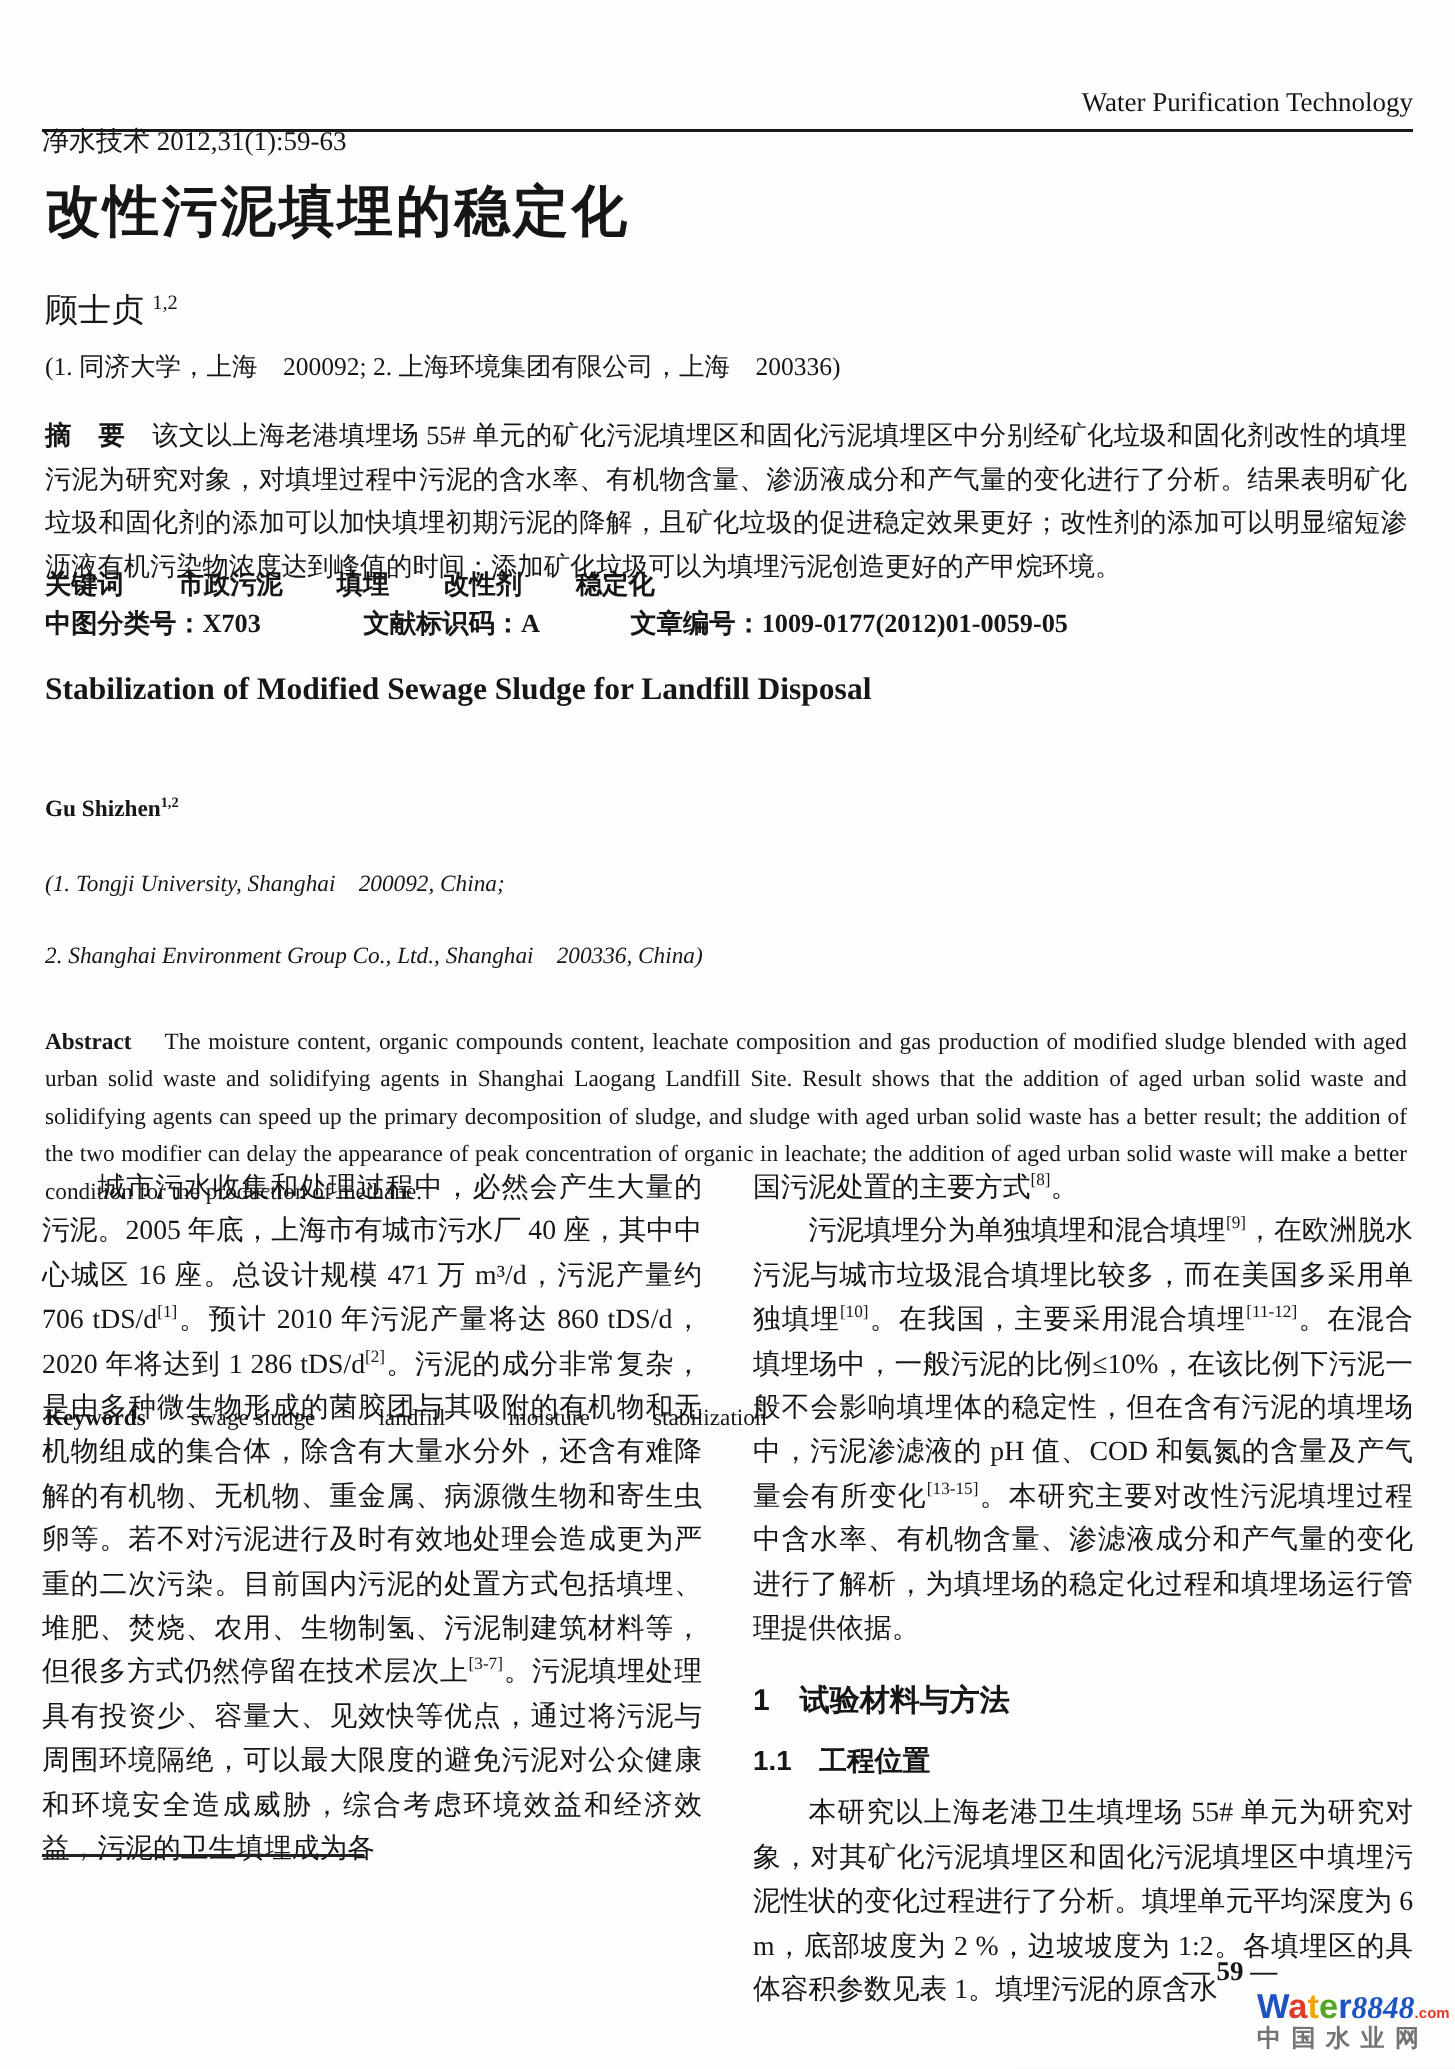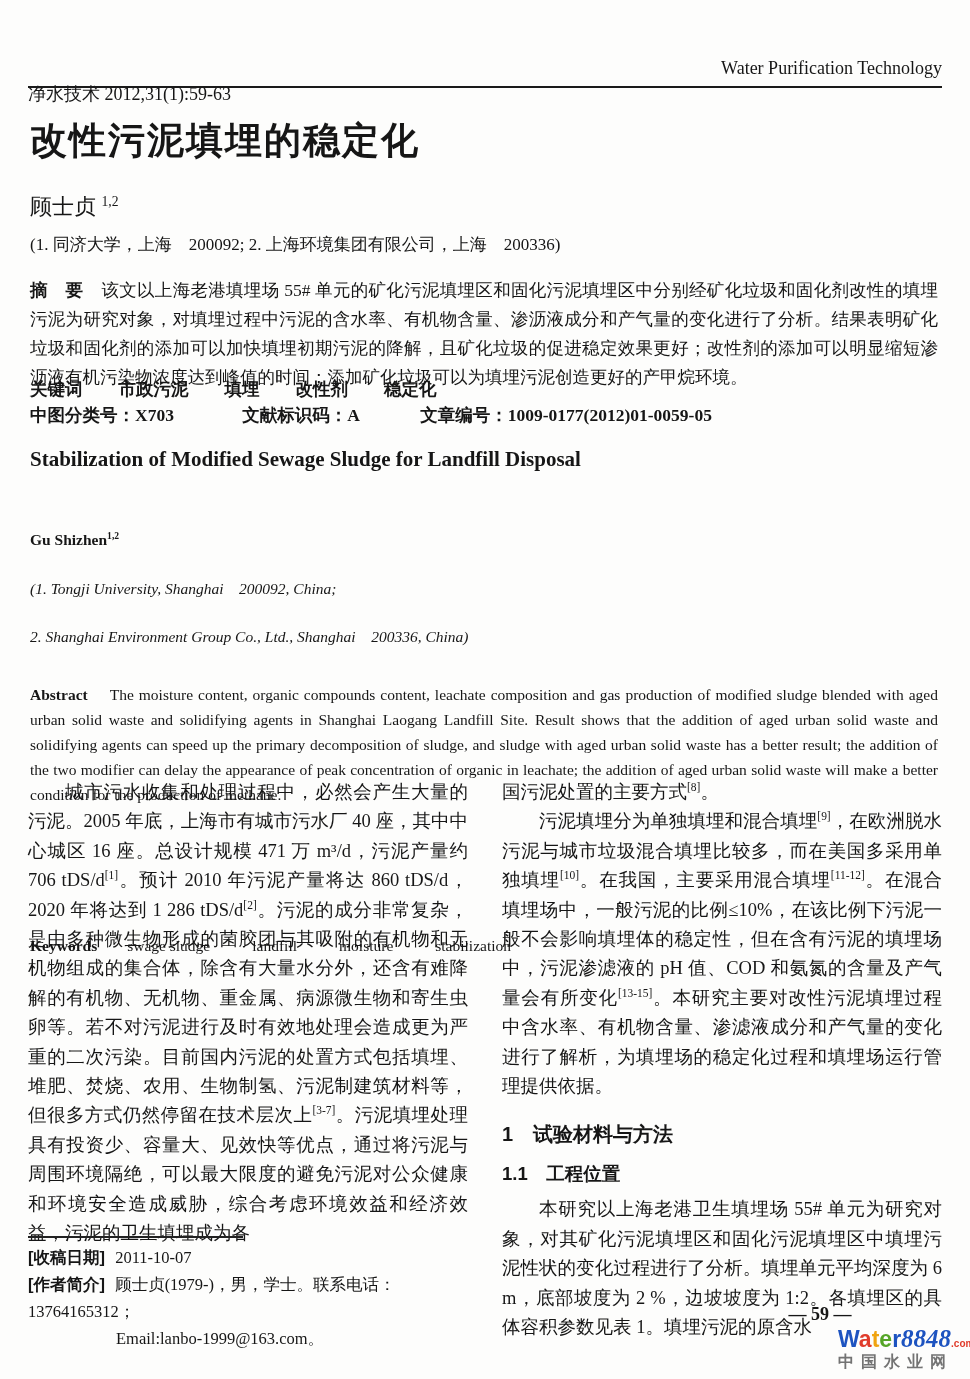--- a/index.html
+++ b/index.html
@@ -65,21 +65,21 @@
   .footnote{position:absolute;left:28px;top:1244px;width:450px;font-size:16.5px;line-height:27px;}
   .footnote .lbl-hei{margin-right:6px;}
   .fn-email{padding-left:88px;}
   
   .page-num{position:absolute;left:730px;top:1304px;width:180px;text-align:center;
             font-size:18px;font-weight:bold;}
   .sitelogo{position:absolute;left:838px;top:1326px;width:130px;line-height:1;z-index:2;}
   .logo-line1{font-family:"Liberation Sans","DejaVu Sans",sans-serif;font-weight:bold;
               font-size:23px;white-space:nowrap;}
   .logo-8848{font-style:italic;font-family:"Liberation Serif","DejaVu Serif",serif;
-             font-size:25px;font-weight:bold;}
+             font-size:21px;font-weight:bold;}
   .logo-com{font-size:10px;font-weight:bold;}
   .logo-line2{margin-top:3px;font-family:"Liberation Sans","DejaVu Sans",sans-serif;
               font-weight:bold;font-size:16px;letter-spacing:7px;white-space:nowrap;}
 </style>
 </head>
 <body>
 
 <div class="page">
 
   <div class="hdr-cn">净水技术 2012,31(1):59-63</div>
@@ -135,31 +135,20 @@
 
   <div class="col col-right">
     <p><span>国污泥处置的主要方式</span><sup>[8]</sup><span>。</span></p>
     <p class="ind"><span>污泥填埋分为单独填埋和混合填埋</span><sup>[9]</sup><span>，在欧洲脱水污泥与城市垃圾混合填埋比较多，而在美国多采用单独填埋</span><sup>[10]</sup><span>。在我国，主要采用混合填埋</span><sup>[11-12]</sup><span>。在混合填埋场中，一般污泥的比例≤10%，在该比例下污泥一般不会影响填埋体的稳定性，但在含有污泥的填埋场中，污泥渗滤液的 pH 值、COD 和氨氮的含量及产气量会有所变化</span><sup>[13-15]</sup><span>。本研究主要对改性污泥填埋过程中含水率、有机物含量、渗滤液成分和产气量的变化进行了解析，为填埋场的稳定化过程和填埋场运行管理提供依据。</span></p>
     <h3 class="sec-h">1　试验材料与方法</h3>
     <h4 class="sub-h">1.1　工程位置</h4>
     <p class="ind">本研究以上海老港卫生填埋场 55# 单元为研究对象，对其矿化污泥填埋区和固化污泥填埋区中填埋污泥性状的变化过程进行了分析。填埋单元平均深度为 6 m，底部坡度为 2 %，边坡坡度为 1:2。各填埋区的具体容积参数见表 1。填埋污泥的原含水</p>
   </div>
 
   <div class="fn-rule"></div>
-  <div class="footnote">
-    <div>
-      <span class="lbl-hei">[收稿日期]</span>
-      <span>2011-10-07</span>
-    </div>
-    <div>
-      <span class="lbl-hei">[作者简介]</span>
-      <span>顾士贞(1979-)，男，学士。联系电话：13764165312；</span>
-    </div>
-    <div class="fn-email">Email:lanbo-1999@163.com。</div>
-  </div>
 
   <div class="page-num">— 59 —</div>
 
   <div class="sitelogo">
     <div class="logo-line1">
       <span><span style="color: rgb(29, 83, 192);">W</span><span style="color: rgb(224, 59, 42);">a</span><span style="color: rgb(240, 164, 17);">t</span><span style="color: rgb(85, 165, 39);">e</span><span style="color: rgb(29, 83, 192);">r</span></span><span class="logo-8848" style="color:#1d53c0">8848</span><span class="logo-com" style="color:#e03b2a">.com</span>
     </div>
     <div class="logo-line2" style="color:#737373">中国水业网</div>
   </div>
 

